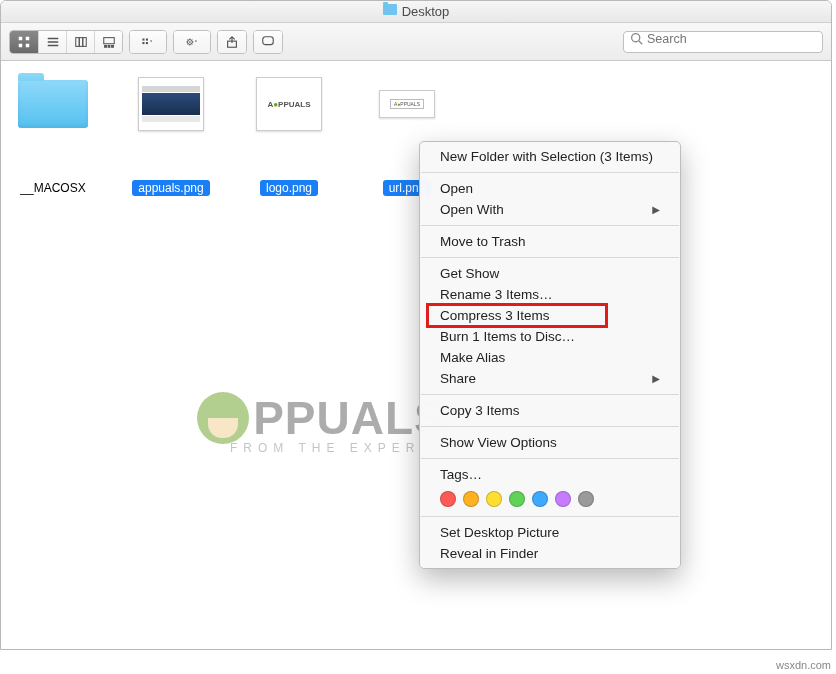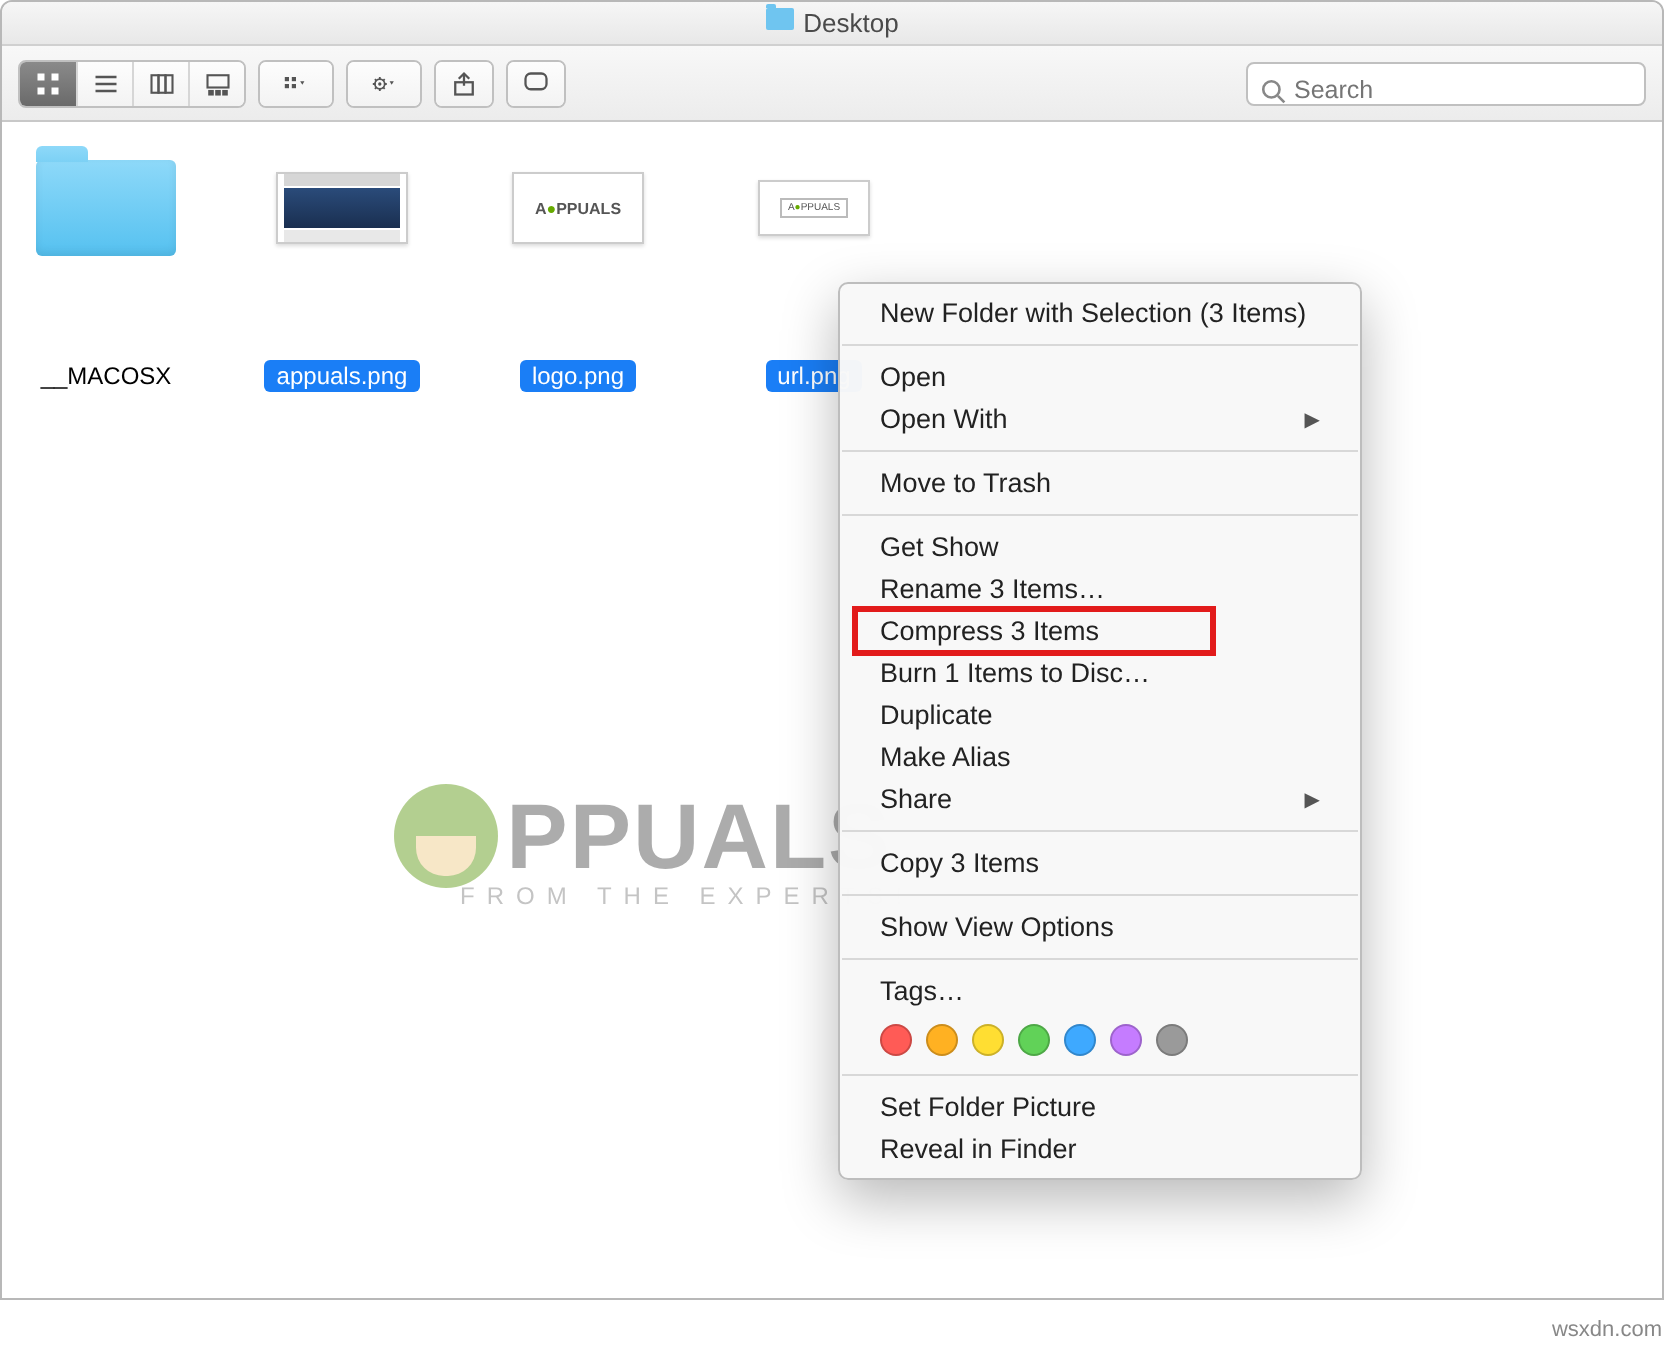--- a/index.html
+++ b/index.html
@@ -12,29 +12,29 @@
     .folder-icon-tiny { width: 14px; height: 11px; background: #6fc5f0; border-radius: 1px; position: relative; }
     .folder-icon-tiny::before { content:""; position:absolute; top:-2px; left:0; width:5px; height:2px; background:#6fc5f0; border-radius:1px 1px 0 0; }
     
     .toolbar { height: 38px; background: linear-gradient(#f8f8f8,#ececec); border-bottom: 1px solid #c8c8c8; display: flex; align-items: center; padding: 0 8px; gap: 6px; }
     .toolbar-group { display: flex; border: 1px solid #c0c0c0; border-radius: 4px; overflow: hidden; background: #fff; }
     .toolbar-btn { width: 28px; height: 22px; display:flex; align-items:center; justify-content:center; border:none; background:linear-gradient(#fdfdfd,#f3f3f3); cursor:pointer; position:relative; color:#555; }
     .toolbar-btn + .toolbar-btn { border-left:1px solid #d6d6d6; }
     .toolbar-btn.active { background: linear-gradient(#8a8a8a,#6a6a6a); color:#fff; }
     .toolbar-btn svg { width:14px; height:14px; }
     .spacer { flex:1; }
-    .search-field { display:flex; align-items:flex-end; width:200px; height:22px; border:1px solid #c0c0c0; border-radius:4px; background:#fff; padding:0 6px; gap:4px; color:#888; }
+    .search-field { display:flex; align-items:flex-start; width:200px; height:22px; border:1px solid #c0c0c0; border-radius:4px; background:#fff; padding:0 6px; gap:4px; color:#888; }
     .search-field input { border:none; outline:none; font-size:12.5px; flex:1; background:transparent; }
     
     .content-area { position:relative; padding: 14px 8px; height: calc(100% - 60px); }
     .file-grid { display:flex; gap:30px; }
     .file-item { width:88px; display:flex; flex-direction:column; align-items:center; gap:7px; cursor:default; }
     .file-thumb { width:78px; height:58px; border-radius:2px; display:flex; align-items:center; justify-content:center; position:relative; }
     .file-thumb.selected::after { content:""; position:absolute; inset:-4px; border:2px solid #c0c0c0; background:rgba(200,200,200,0.18); border-radius:3px; z-index:-1; }
-    .thumb-inner { width:66px; height:36px; background:#fff; border:1px solid #ccc; box-shadow: 0 1px 2px rgba(0,0,0,0.15); display:flex; align-items:center; justify-content:center; font-size:7px; color:#555; }
+    .thumb-inner { width:66px; height:54px; background:#fff; border:1px solid #ccc; box-shadow: 0 1px 2px rgba(0,0,0,0.15); display:flex; align-items:center; justify-content:center; font-size:7px; color:#555; }
     .folder-big { width:70px; height:48px; background:linear-gradient(#8ed9f9,#55c1f0); border-radius:3px; position:relative; box-shadow: inset 0 -2px 4px rgba(0,0,0,0.08); }
     .folder-big::before { content:""; position:absolute; top:-7px; left:0; width:26px; height:8px; background:linear-gradient(#8ed9f9,#7cd1f5); border-radius:3px 3px 0 0; }
     .file-label { font-size:12px; padding:1px 6px; border-radius:3px; white-space:nowrap;margin-top:40px; }
     .file-label.selected { background:#1a7ef6; color:#fff; }
     
     .context-menu { position:absolute; left:418px; top:140px; width:262px; background:rgba(248,248,248,0.98); border:1px solid #bdbdbd; border-radius:5px; box-shadow: 0 10px 28px rgba(0,0,0,0.28); padding:4px 0; font-size:13.5px; color:#222; }
     .ctx-item { padding:3px 20px; cursor:default; display:flex; align-items:center; justify-content:space-between; position:relative; }
     .ctx-sep { height:1px; background:#d8d8d8; margin:5px 1px; }
     .ctx-arrow { font-size:10px; color:#555; }
     .highlight-box { position:absolute; border:3px solid #e21b1b; pointer-events:none; }
@@ -214,23 +214,20 @@
         <span>Rename 3 Items…</span>
       </div>
       <div class="ctx-item" style="position: relative;">
         <span>Compress 3 Items</span>
         <div class="highlight-box" style="inset: -2px 72px -2px 6px;"></div>
       </div>
       <div class="ctx-item">
         <span>Burn 1 Items to Disc…</span>
       </div>
       <div class="ctx-item">
-        <span>Duplicate</span>
-      </div>
-      <div class="ctx-item">
         <span>Make Alias</span>
       </div>
       <div class="ctx-item">
         <span>Share</span>
         <span class="ctx-arrow">▶</span>
       </div>
       <div class="ctx-sep"></div>
       <div class="ctx-item">
         <span>Copy 3 Items</span>
       </div>
@@ -246,21 +243,21 @@
         <div class="tag-dot" style="background: rgb(255, 91, 86);"></div>
         <div class="tag-dot" style="background: rgb(255, 177, 34);"></div>
         <div class="tag-dot" style="background: rgb(255, 222, 50);"></div>
         <div class="tag-dot" style="background: rgb(97, 210, 88);"></div>
         <div class="tag-dot" style="background: rgb(62, 169, 255);"></div>
         <div class="tag-dot" style="background: rgb(197, 124, 255);"></div>
         <div class="tag-dot" style="background: rgb(154, 154, 154);"></div>
       </div>
       <div class="ctx-sep"></div>
       <div class="ctx-item">
-        <span>Set Folder Picture</span>
+        <span>Set Desktop Picture</span>
       </div>
       <div class="ctx-item">
         <span>Reveal in Finder</span>
       </div>
     </div>
 
 </div>
 
 <div class="credit">wsxdn.com</div>
 

